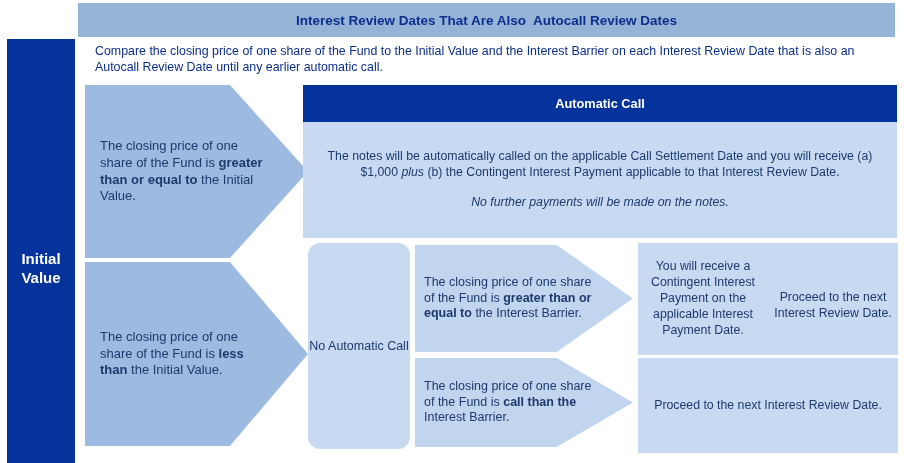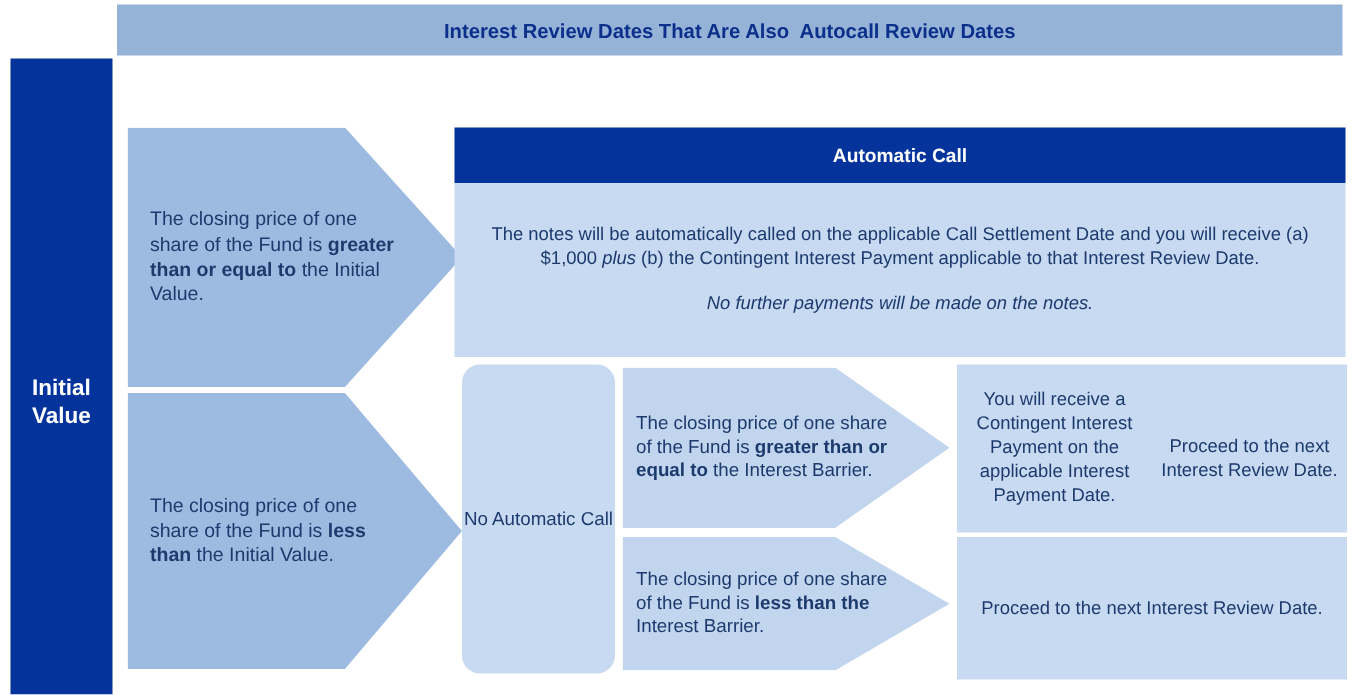--- a/index.html
+++ b/index.html
@@ -127,20 +127,21 @@
 </style>
 </head>
 <body>
 
 <div id="canvas">
 
   <div class="abs title-bar">
     <span>Interest Review Dates That Are Also  Autocall Review Dates</span>
   </div>
 
+  <div class="abs intro">Compare the closing price of one share of the Fund to the Initial Value and the Interest Barrier on each Interest Review Date that is also an Autocall Review Date until any earlier automatic call.</div>
 
   <div class="abs sidebar">
     <span>Initial Value</span>
   </div>
 
   <div class="abs big-arrow arrow-iv-ge">
     <div class="txt">
       <span>The closing price of one share of the Fund is </span><b>greater than or equal to</b><span> the Initial Value.</span>
     </div>
   </div>
@@ -167,21 +168,21 @@
   </div>
 
   <div class="abs small-arrow arrow-ib-ge">
     <div class="txt">
       <span>The closing price of one share of the Fund is </span><b>greater than or equal to</b><span> the Interest Barrier.</span>
     </div>
   </div>
 
   <div class="abs small-arrow arrow-ib-lt">
     <div class="txt">
-      <span>The closing price of one share of the Fund is </span><b>less than the</b><span> Interest Barrier.</span>
+      <span>The closing price of one share of the Fund is </span><b>call than the</b><span> Interest Barrier.</span>
     </div>
   </div>
 
   <div class="abs outcome outcome-top">
     <div class="par">You will receive a Contingent Interest Payment on the applicable Interest Payment Date.</div>
     <div class="par">Proceed to the next Interest Review Date.</div>
   </div>
 
   <div class="abs outcome outcome-bottom">
     <div class="par">Proceed to the next Interest Review Date.</div>

